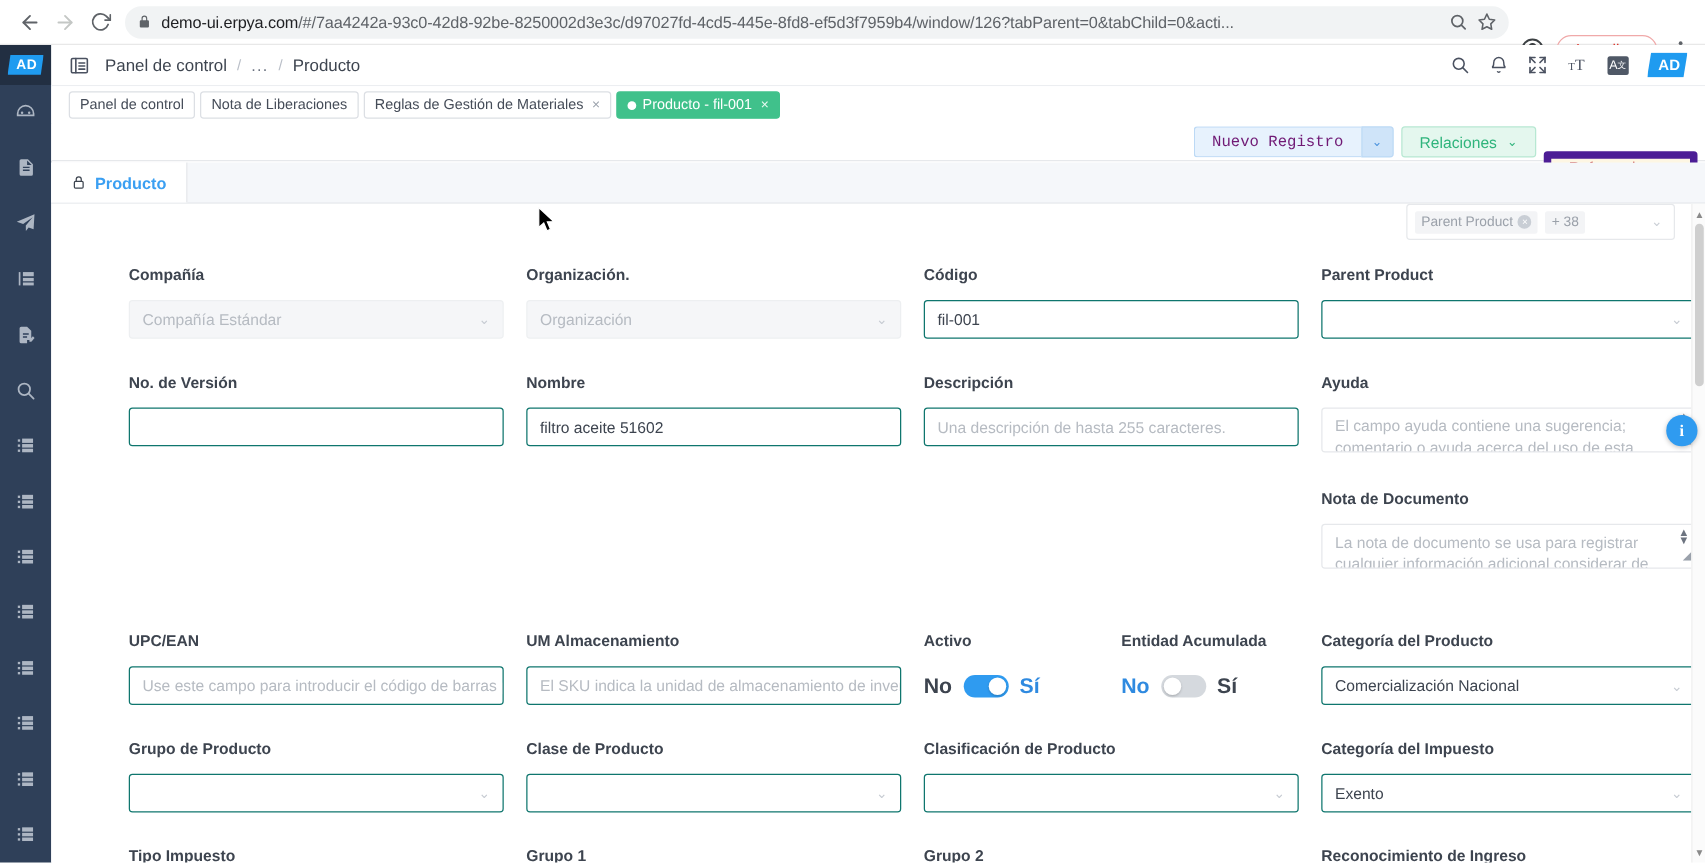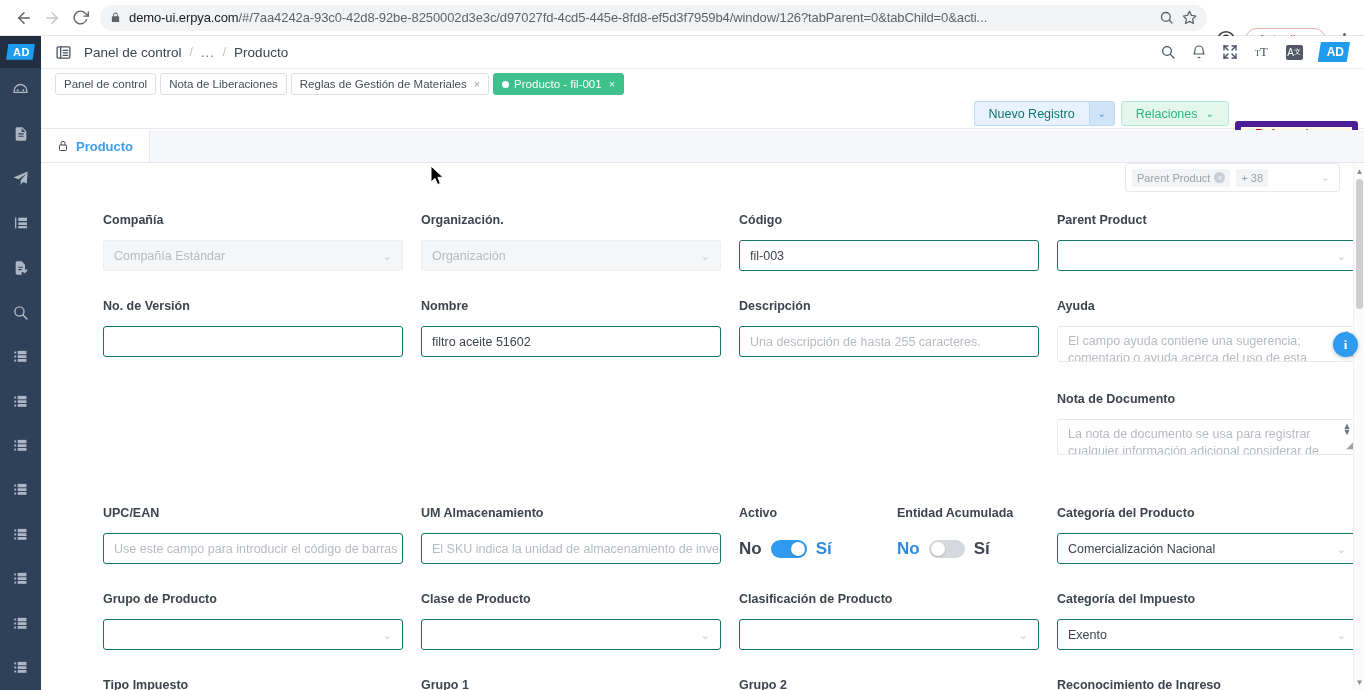--- a/index.html
+++ b/index.html
@@ -163,22 +163,22 @@
   }
   .btn-group { display: flex; align-items: stretch; }
   .btn {
     height: 25px;
     font-size: 12.5px;
     border-radius: 3px;
     display: flex; align-items: center; justify-content: center;
     padding: 0 14px;
     white-space: nowrap;
   }
-  .btn-primary { background: #e7f2fd; color: #0f766e; border: 1px solid #bcd9f5; border-right: none;
-    border-radius: 3px 0 0 3px; }
+  .btn-primary { background: #e7f2fd; color: #701a75; border: 1px solid #bcd9f5; border-right: none;
+    border-radius: 3px 0 0 3px; font-family: Liberation Mono, monospace; }
   .btn-caret { background: #cfe4f9; color: #4b93dd; border: 1px solid #bcd9f5;
     border-radius: 0 3px 3px 0; width: 26px; padding: 0; }
   .btn-green { background: #e4f7ee; color: #2fb47c; border: 1px solid #b7e8d2; }
   .btn-amber { background: #fdf6e3; color: #b91c1c; border: 6px solid #4c1d95; margin-top: 40px; }
   .btn .caret { margin-left: 8px; font-size: 10px; }
 
   
   .subtab-row {
     position: absolute; top: 130px; left: 41px;
     width: 1323px; height: 33px;
@@ -681,21 +681,21 @@
     <div class="cell">
       <span class="flabel">Organización.</span>
       <div class="finput disabled fselect">
         <span>Organización</span>
         <span class="chev">⌄</span>
       </div>
     </div>
     <div class="cell">
       <span class="flabel">Código</span>
       <div class="finput">
-        <span>fil-003</span>
+        <span>fil-001</span>
       </div>
     </div>
     <div class="cell">
       <span class="flabel">Parent Product</span>
       <div class="finput fselect">
         <span></span>
         <span class="chev">⌄</span>
       </div>
     </div>
 

